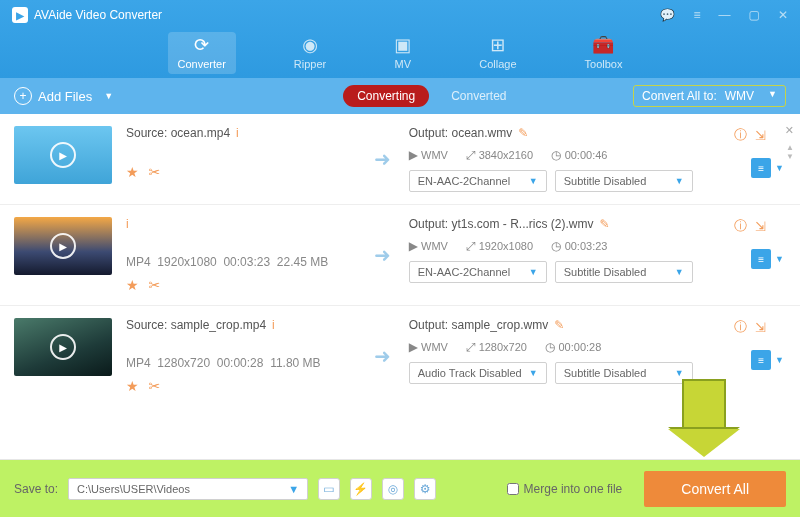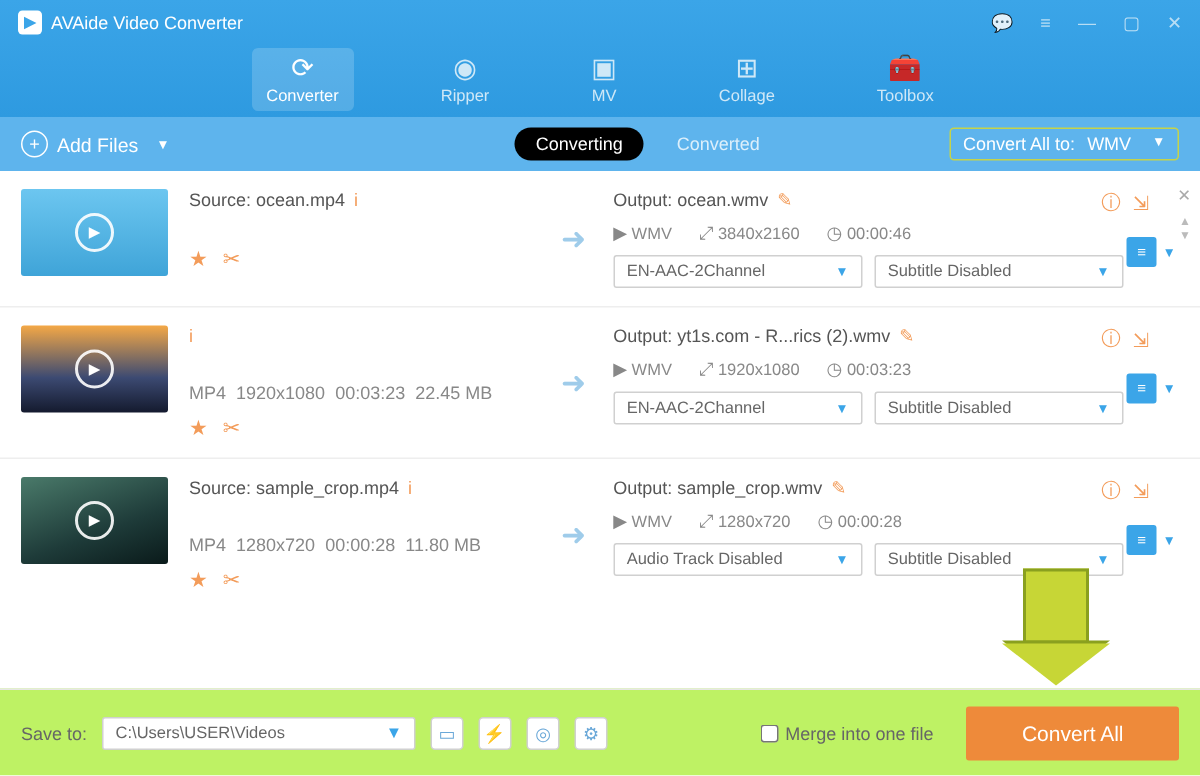--- a/index.html
+++ b/index.html
@@ -13,21 +13,21 @@
 .tabs{display:flex;justify-content:center;gap:48px;padding-top:2px}
 .tab{display:flex;flex-direction:column;align-items:center;color:#cfe8f7;cursor:pointer;padding:4px 10px;border-radius:4px;font-size:11px;gap:4px}
 .tab.active{background:rgba(255,255,255,.18);color:#fff}
 .tab-icon{font-size:18px;line-height:1}
 .subbar{height:36px;background:#5eb4ed;display:flex;align-items:center;padding:0 14px;color:#fff}
 .add-files{display:flex;align-items:center;gap:6px;cursor:pointer;font-size:13px}
 .plus-circle{width:18px;height:18px;border:1px solid #fff;border-radius:50%;display:flex;align-items:center;justify-content:center;font-size:12px}
 .caret{font-size:9px;margin-left:6px}
 .status-tabs{display:flex;margin-left:230px;gap:8px}
 .status-pill{padding:4px 14px;border-radius:11px;cursor:pointer;font-size:12px;color:#dceffb}
-.status-pill.active{background:#000000;color:#fff}
+.status-pill.active{background:#b91c1c;color:#fff}
 .convert-all{margin-left:auto;display:flex;align-items:flex-start;gap:8px;border:1px solid #c5d34a;border-radius:3px;padding:3px 8px;font-size:12px;cursor:pointer}
 .convert-all .fmt{font-weight:500}
 
 .list{height:345px;overflow:hidden}
 .item{display:flex;padding:12px 14px;border-top:1px solid #eee;gap:14px;position:relative}
 .item:first-child{border-top:none}
 .thumb{width:98px;height:58px;background:#333;border-radius:2px;display:flex;align-items:center;justify-content:center;color:#fff;font-size:20px;position:relative;overflow:hidden}
 .t1{background:linear-gradient(180deg,#6cc6f0 0%,#3fa4d8 100%)}
 .t2{background:linear-gradient(180deg,#f4a846 0%,#3c4a72 60%,#141a2e 100%)}
 .t3{background:linear-gradient(160deg,#4a7a6a 0%,#1e3b39 60%,#0a1a1a 100%)}
@@ -38,33 +38,33 @@
 .meta{color:#888;font-size:12px}
 .tool-icons{display:flex;gap:10px;margin-top:8px;color:#f39c5a}
 .tool-icons span{cursor:pointer;font-size:14px}
 .arrow{align-self:center;color:#9fccea;font-size:20px;margin:0 4px}
 .out-col{flex:1}
 .out-line{display:flex;align-items:center;gap:6px;margin-bottom:8px;color:#555}
 .out-line .edit{color:#f39c5a;cursor:pointer}
 .spec-row{display:flex;align-items:center;gap:18px;color:#888;font-size:11px;margin-bottom:8px}
 .spec-row .ico{font-size:12px}
 .dropdowns{display:flex;gap:8px}
-.dd{border:1px solid #d0d0d0;background:#fff;padding:4px 8px;display:flex;align-items:center;justify-content:space-between;width:166px;font-size:11px;color:#666;cursor:pointer;border-radius:2px}
+.dd{border:1px solid #d0d0d0;background:#fff;padding:4px 8px;display:flex;align-items:center;justify-content:space-between;width:138px;font-size:11px;color:#666;cursor:pointer;border-radius:2px}
 .dd .car{color:#3ba5e8;font-size:9px}
 .side-icons{position:absolute;right:34px;top:12px;display:flex;gap:8px;align-items:center}
 .si{color:#f39c5a;font-size:13px;cursor:pointer}
 .preset{position:absolute;right:16px;top:44px;display:flex;align-items:center;gap:4px;cursor:pointer}
 .preset-box{width:20px;height:20px;background:#3ba5e8;border-radius:2px;display:flex;align-items:center;justify-content:center;color:#fff;font-size:10px}
 .preset .car{color:#3ba5e8;font-size:9px}
 .close-x{position:absolute;right:6px;top:10px;color:#aaa;cursor:pointer;font-size:11px}
 .updown{position:absolute;right:6px;top:30px;color:#bbb;font-size:8px;line-height:1.1}
 
 .footer{position:absolute;bottom:0;left:0;right:0;height:58px;background:#bef264;border-top:1px solid #e6e6e6;display:flex;align-items:center;padding:0 14px;gap:10px}
 .saveto{font-size:12px;color:#666}
-.path-box{border:1px solid #d0d0d0;background:#fff;width:209px;padding:4px 8px;font-size:11px;color:#666;display:flex;justify-content:space-between;align-items:flex-start;cursor:pointer;border-radius:2px}
+.path-box{border:1px solid #d0d0d0;background:#fff;width:240px;padding:4px 8px;font-size:11px;color:#666;display:flex;justify-content:space-between;align-items:flex-start;cursor:pointer;border-radius:2px}
 .mini-btn{width:22px;height:22px;border:1px solid #d0d0d0;border-radius:3px;background:#fff;display:flex;align-items:center;justify-content:center;cursor:pointer;color:#6aa8d8;font-size:12px}
 .merge{margin-left:auto;display:flex;align-items:center;gap:5px;color:#666;font-size:12px}
 .merge input{width:12px;height:12px}
 .convert-btn{background:#ee8a3a;color:#fff;padding:10px 37px;border-radius:2px;font-size:14px;cursor:pointer;margin-left:12px}
 .big-arrow{position:absolute;right:60px;bottom:60px;pointer-events:none}
 .ba-shaft{width:44px;height:50px;background:#c7d636;border:2px solid #8aa01f}
 .ba-head{width:0;height:0;border-left:36px solid transparent;border-right:36px solid transparent;border-top:28px solid #c7d636;margin-left:-14px;filter:drop-shadow(0 -2px 0 #8aa01f)}
 </style>
 </head>
 <body>

